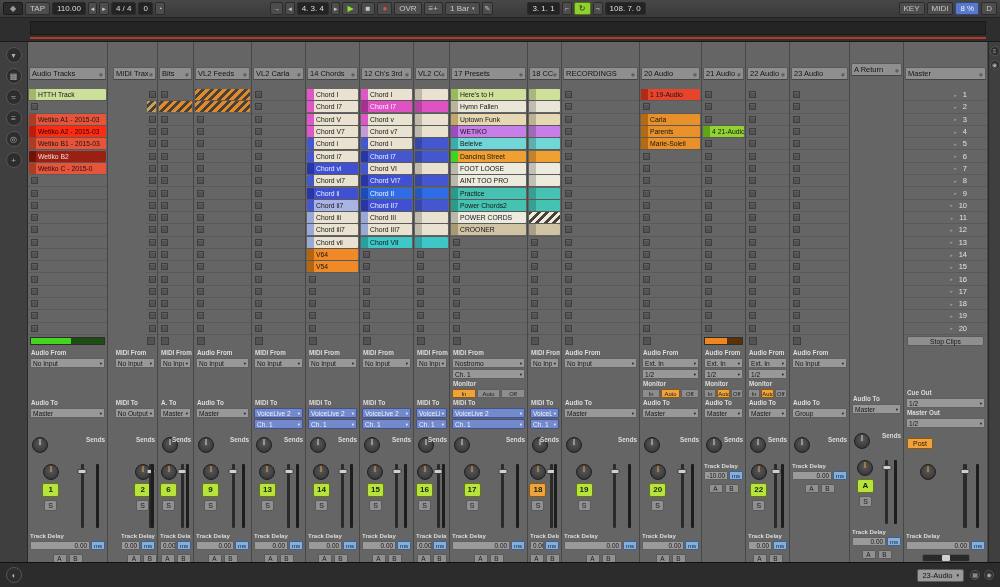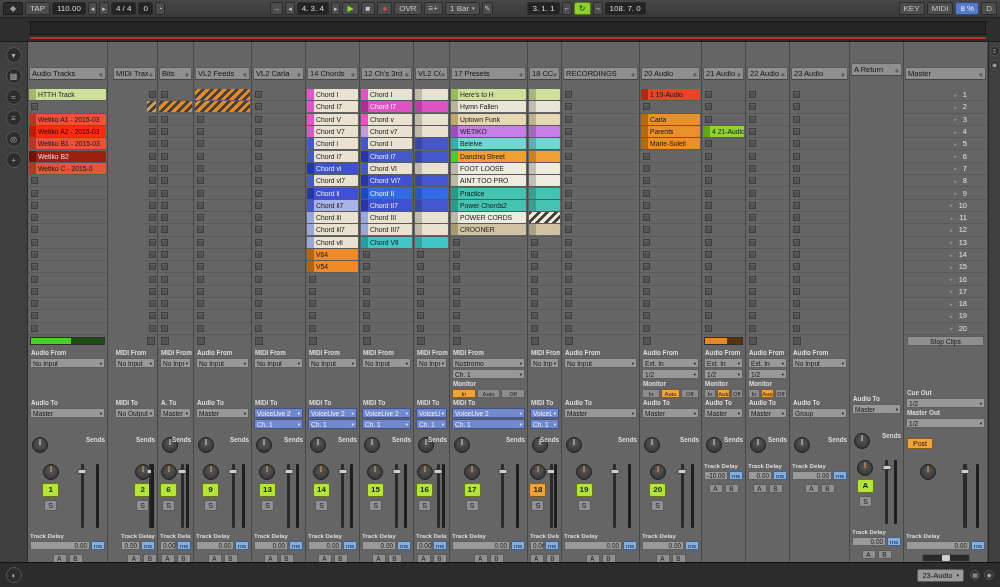--- a/index.html
+++ b/index.html
@@ -2059,20 +2059,33 @@
               <div class="iosel">
                 <div class="ioseltxt">Master</div>
                 <div class="iocaret">▾</div>
               </div>
               <div class="iosel blank"></div>
             </div>
             <div class="sends">
               <div class="knob sendknob"></div>
               <div class="sendslabel">Sends</div>
             </div>
+            <div class="strip">
+              <div class="stripleft">
+                <div class="knob panknob"></div>
+                <div class="numbtn">22</div>
+                <div class="solobtn">S</div>
+              </div>
+              <div class="stripright">
+                <div class="fader">
+                  <div class="fhandle"></div>
+                </div>
+                <div class="meter"></div>
+              </div>
+            </div>
             <div class="delayrow">
               <div class="delaylabel">Track Delay</div>
               <div class="delayboxes">
                 <div class="delayval">0.00</div>
                 <div class="delayunit">ms</div>
               </div>
             </div>
             <div class="xfrow">
               <div class="xbtn">A</div>
               <div class="xbtn">B</div>

